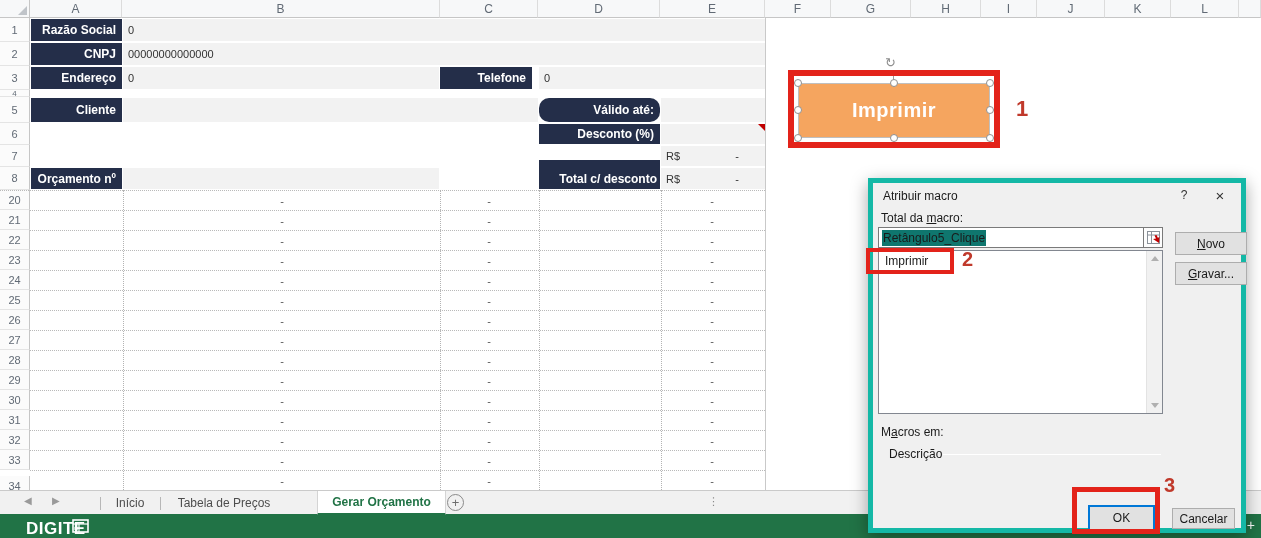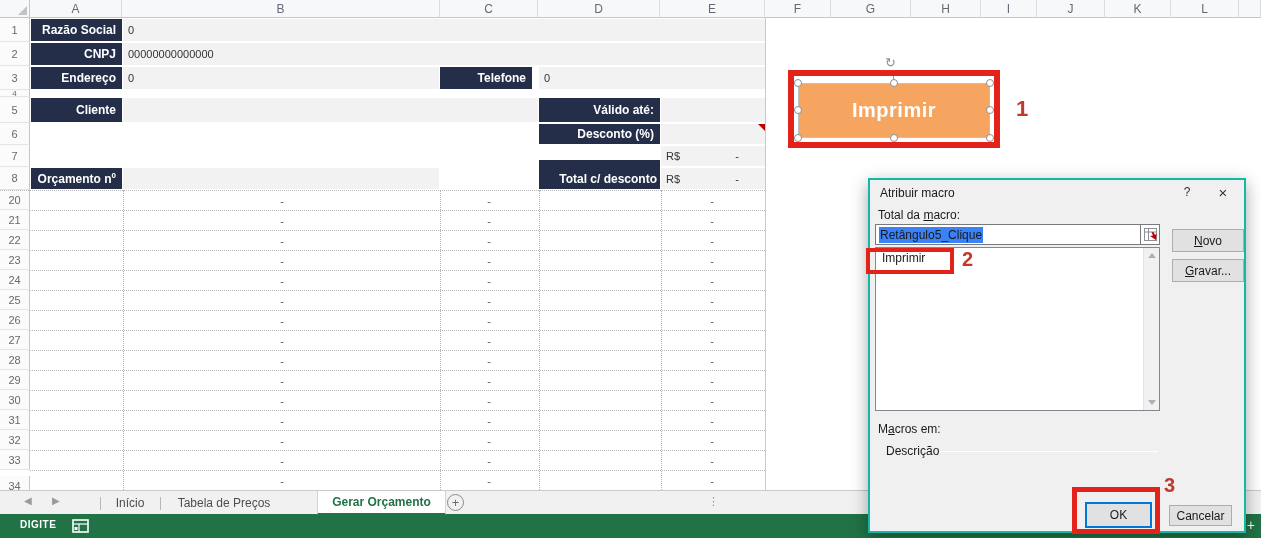--- a/index.html
+++ b/index.html
@@ -31,28 +31,28 @@
                display:flex; align-items:center; justify-content:center; letter-spacing:.5px; }
   .handle { position:absolute; width:8px; height:8px; border-radius:50%; background:#fff; border:1px solid #8f8f8f; z-index:7; }
   .rotstem { position:absolute; width:0; border-left:1px solid #9a9a9a; }
 
   
   .anno-rect { position:absolute; border:5px solid #e3231a; background:transparent; z-index:30; pointer-events:none; }
   .anno-num  { position:absolute; color:#c0392b; font-weight:bold; font-size:22px; z-index:31; }
 
   
   #dialog { position:absolute; left:868px; top:178px; width:378px; height:355px; background:#f0f0f0;
-            border:2px solid #14b8a6; box-shadow:0 5px 16px rgba(0,0,0,.35); z-index:20; font-size:12px; color:#1a1a1a;padding-left:32px; }
+            border:5px solid #14b8a6; box-shadow:0 5px 16px rgba(0,0,0,.35); z-index:20; font-size:12px; color:#1a1a1a;padding-left:32px; }
   .dlg-title { position:absolute; left:10px; top:6px; font-size:12px; }
   .dlg-sysbtn { position:absolute; top:0; width:34px; height:24px; display:flex; align-items:center; justify-content:center; color:#333; }
   .dlg-label { position:absolute; font-size:12px; color:#1a1a1a; }
   .accel { text-decoration:underline; }
   .dlg-input { position:absolute; left:5px; top:44px; width:285px; height:21px; background:#fff; border:1px solid #7a7a7a;
                font-size:12px; display:flex; align-items:center; padding-left:3px; }
-  .sel-text { background:#3b82f6; padding:1px 1px; }
+  .sel-text { background:#0f766e; padding:1px 1px; }
   .rangepick { position:absolute; right:0px; top:0px; width:19px; height:19px; background:#fdfdfd; border-left:1px solid #7a7a7a;
                display:flex; align-items:center; justify-content:center; }
   .listbox { position:absolute; left:5px; top:67px; width:285px; height:164px; background:#fff; border:1px solid #828790; }
   .listitem { position:absolute; left:1px; top:1px; width:240px; height:17px; font-size:12px; display:flex; align-items:center; padding-left:5px; }
   .lb-scroll { position:absolute; right:0; top:0; width:16px; height:100%; background:#f1f1f1; border-left:1px solid #e3e3e3; }
   .tri { width:0; height:0; position:absolute; left:4px; }
   .tri-up   { border-left:4px solid transparent; border-right:4px solid transparent; border-bottom:5px solid #b0b0b0; top:5px; }
   .tri-down { border-left:4px solid transparent; border-right:4px solid transparent; border-top:5px solid #b0b0b0; bottom:5px; }
   .winbtn { position:absolute; background:#e1e1e1; border:1px solid #adadad; font-size:12px; color:#1a1a1a;
             display:flex; align-items:center; justify-content:center; font-family:"Liberation Sans", sans-serif; }
@@ -68,21 +68,21 @@
   .navarrow { position:absolute; top:4px; color:#9a9a9a; font-size:10px; }
   .tabsep { position:absolute; top:6px; height:13px; width:0; border-left:1px solid #b7b7b7; }
   .sheettab { position:absolute; top:0; height:24px; display:flex; align-items:center; justify-content:center; font-size:12px; color:#4d4d4d; }
   .sheettab.active { background:#fff; color:#217346; font-weight:bold; border-left:1px solid #d4d4d4; border-right:1px solid #d4d4d4; border-bottom:2px solid #217346; }
   .addsheet { position:absolute; top:3px; width:17px; height:17px; border:1px solid #8a8a8a; border-radius:50%; color:#6d6d6d;
               display:flex; align-items:center; justify-content:center; font-size:13px; }
   .dots { position:absolute; color:#8a8a8a; font-size:11px; }
   .hscroll { position:absolute; left:727px; top:492px; width:534px; height:18px; background:#fff; border:1px solid #d6d6d6; z-index:1; }
   .hs-arrow { position:absolute; top:0; width:18px; height:16px; color:#555; font-size:9px; display:flex; align-items:center; justify-content:center; }
   #statusbar { position:absolute; left:0; top:514px; width:1261px; height:24px; background:#217346; z-index:1; }
-  .status-mode { position:absolute; left:20px; top:5px; color:#fff; font-size:10px; font-weight:bold; letter-spacing:.5px; }
+  .status-mode { position:absolute; left:26px; top:5px; color:#fff; font-size:17px; font-weight:bold; letter-spacing:.5px; }
   .status-plus { position:absolute; right:6px; top:3px; color:#fff; font-size:14px; }
 </style>
 </head>
 <body>
 
 <div id="app">
 
   <div id="sheet" class="abs" style="left:0;top:0;width:1261px;height:490px;background:#fff;">
     <div class="corner"></div>
     <div id="colhdrs">
@@ -132,21 +132,21 @@
     <div class="darkcell" style="left:31px;top:43px;width:91px;height:22px;">CNPJ</div>
     <div class="graycell" style="left:123px;top:43px;width:642px;height:22px;">00000000000000</div>
 
     <div class="darkcell" style="left:31px;top:67px;width:91px;height:22px;">Endereço</div>
     <div class="graycell" style="left:123px;top:67px;width:316px;height:22px;">0</div>
     <div class="darkcell" style="left:440px;top:67px;width:92px;height:22px;">Telefone</div>
     <div class="graycell" style="left:539px;top:67px;width:226px;height:22px;">0</div>
 
     <div class="darkcell" style="left:31px;top:98px;width:91px;height:24px;">Cliente</div>
     <div class="graycell" style="left:123px;top:98px;width:415px;height:24px;"></div>
-    <div class="darkcell" style="left:539px;top:98px;width:121px;height:24px;">Válido até:</div>
+    <div class="darkcell" style="left:539px;top:98px;width:121px;height:24px;border-radius:10px;">Válido até:</div>
     <div class="graycell" style="left:661px;top:98px;width:104px;height:24px;"></div>
 
     <div class="darkcell" style="left:539px;top:124px;width:121px;height:20px;">Desconto (%)</div>
     <div class="graycell" style="left:661px;top:124px;width:104px;height:20px;"></div>
     <div class="notemark" style="left:758px;top:124px;"></div>
 
     <div class="darkcell" style="left:539px;top:160px;width:121px;height:28px;">Total</div>
     <div class="graycell moneycell" style="left:661px;top:146px;width:104px;height:20px;">
       <span>R$</span>
       <span>-</span>

